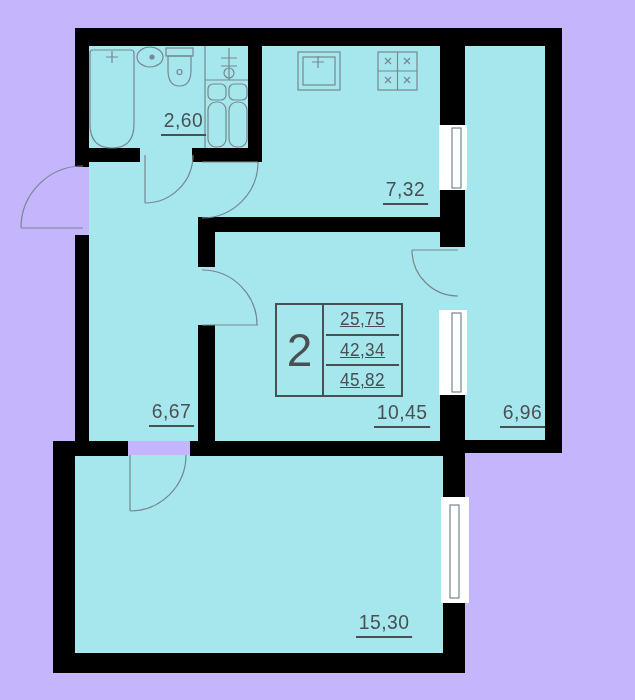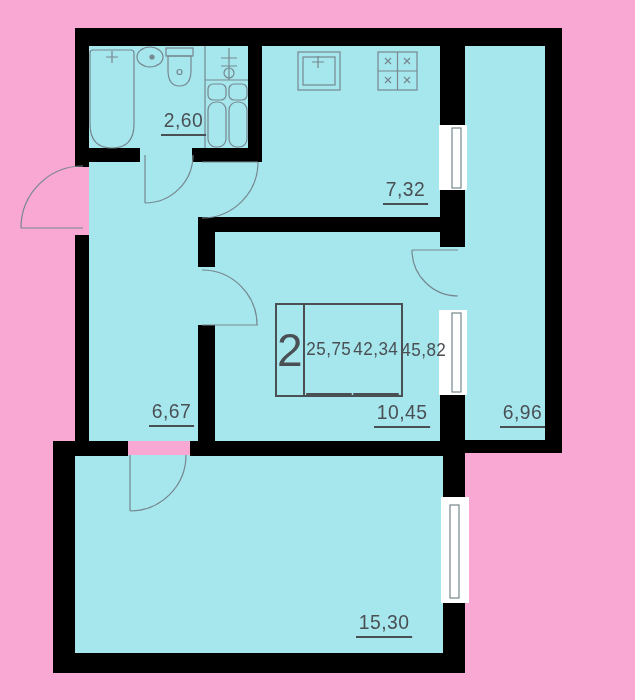--- a/index.html
+++ b/index.html
@@ -1,30 +1,30 @@
 <!DOCTYPE html>
 <html><head>
 <meta charset="utf-8">
 <style>
   html,body{margin:0;padding:0;background:#ffffff;}
-  .plan{position:relative;width:635px;height:700px;background:#f9a8d4;overflow:hidden;
+  .plan{position:relative;width:635px;height:700px;background:#c4b5fd;overflow:hidden;
         font-family:"Liberation Sans",sans-serif;}
   .room{position:absolute;background:#a6e7ee;}
   .wall{position:absolute;background:#000000;}
   .win{position:absolute;background:#ffffff;}
   .lbl{position:absolute;font-size:21px;line-height:1.1;color:#4a4f54;
        border-bottom:2px solid #4a4f54;padding:0 3px 3px;letter-spacing:.5px;
        transform:scaleX(.92);transform-origin:left top;white-space:nowrap;}
   svg.overlay{position:absolute;left:0;top:0;pointer-events:none;}
   
   .ibox{position:absolute;left:275px;top:303px;width:124px;height:90px;
         border:2px solid #4a4f54;display:flex;color:#4a4f54;background:transparent;}
   .ibox .unit{width:45px;border-right:2px solid #4a4f54;display:flex;
         align-items:center;justify-content:center;font-size:46px;}
-  .ibox .vals{flex:1;display:flex;flex-direction:row;}
+  .ibox .vals{flex:1;display:flex;flex-direction:column;text-decoration:underline;}
   .ibox .vrow{flex:1;display:flex;align-items:center;justify-content:center;
         font-size:18px;letter-spacing:.5px;transform:scaleX(.95);}
   .ibox .vrow.sep{border-bottom:2px solid #4a4f54;}
 </style>
 </head>
 <body>
 
 <div class="plan">
 
   <div class="room" style="left:89px;top:46px;width:351px;height:395px;"></div>

